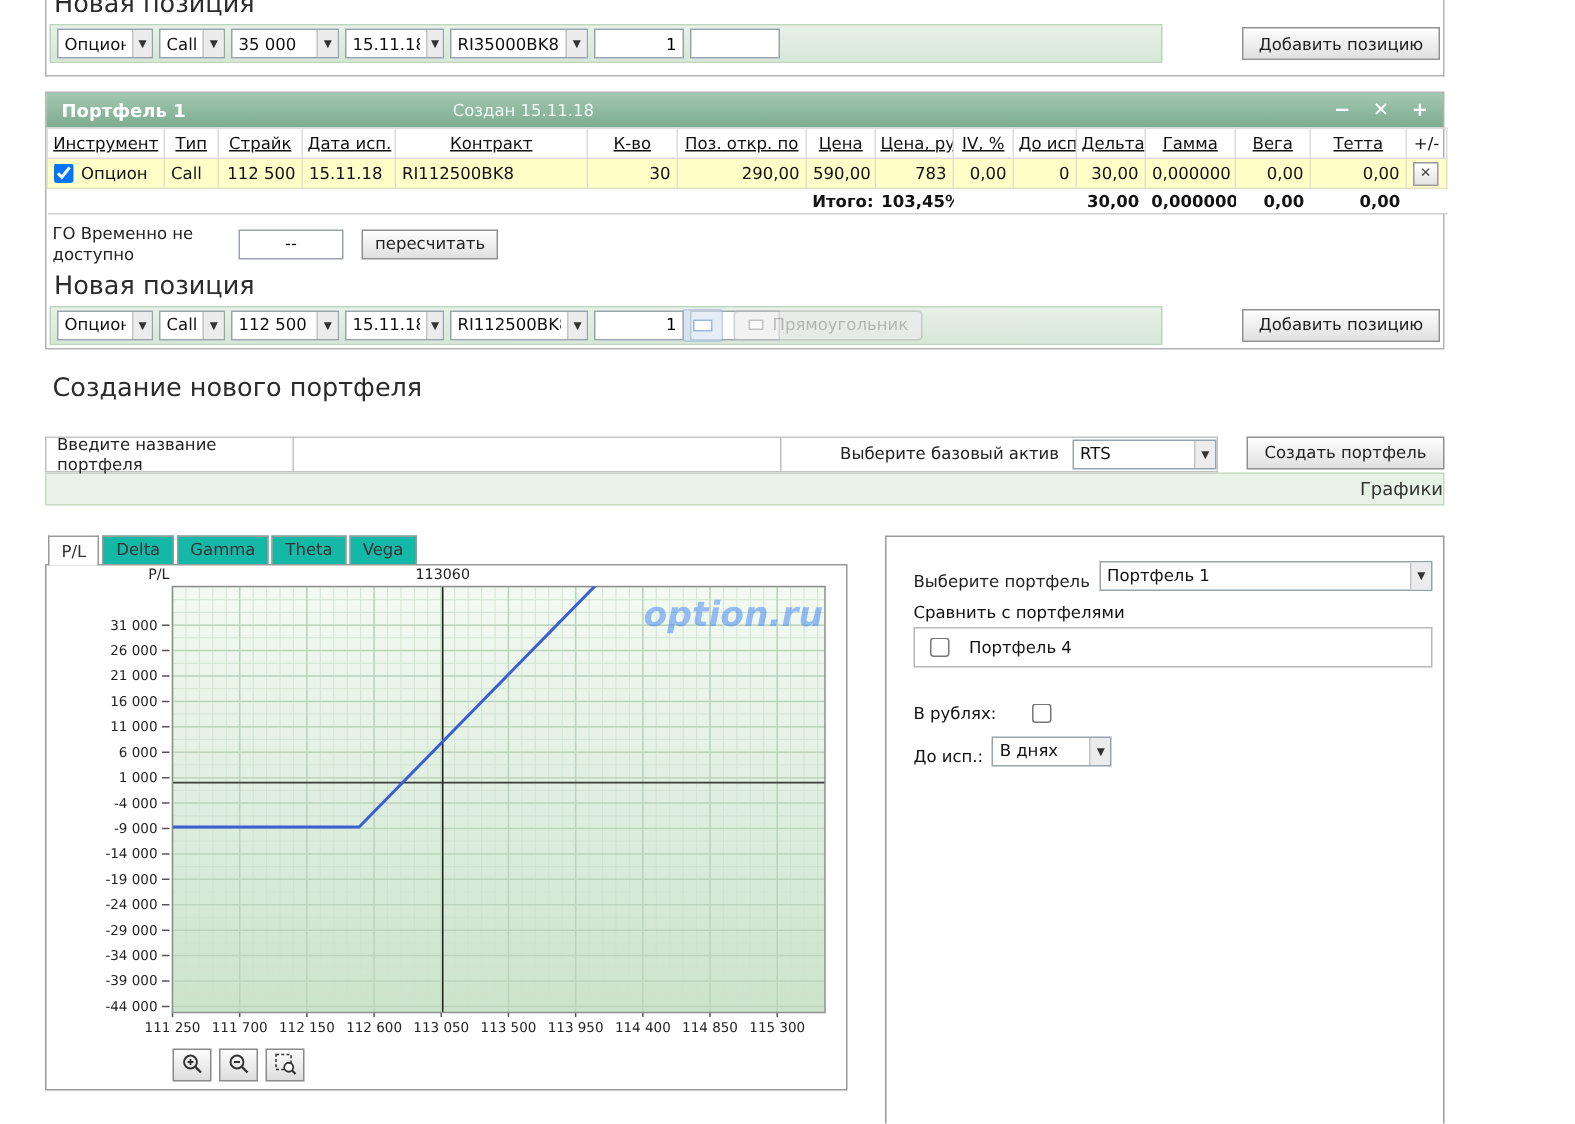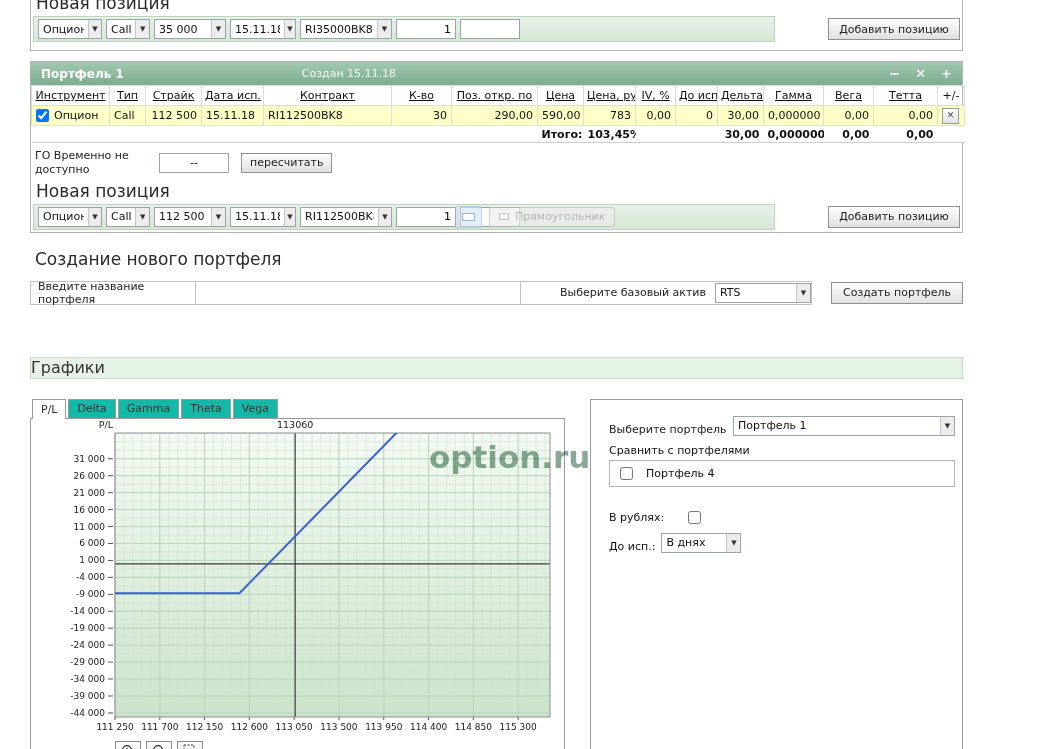--- a/index.html
+++ b/index.html
@@ -62,43 +62,43 @@
   .tool-overlay{position:absolute;left:424px;top:2px;display:flex;align-items:center;gap:7px;opacity:.8}
   .tool-btn{width:27px;height:22px;background:#d3e1f4;border:1px solid #9db6d8;border-radius:2px;
     display:flex;align-items:center;justify-content:center;cursor:pointer;opacity:.75}
   .tool-rect{width:13px;height:8px;border:1px solid #5d83b5;background:#fff}
   .tool-tip{height:20px;background:rgba(236,236,236,.85);border:1px solid rgba(175,175,175,.7);
     border-radius:3px;display:flex;align-items:center;gap:6px;padding:0 9px;color:#a9a9a9}
   .tip-rect{width:10px;height:7px;border:1px solid #b5b5b5;background:#fafafa}
 
   
   .create-section{margin-top:14px}
-  .cp-row{display:flex;align-items:center;margin-top:10px}
+  .cp-row{display:flex;margin-top:20px}
   .cp-strip{display:flex;align-items:center;height:24px;width:782px;border:1px solid #c2c2c2;background:#fff}
   .cp-label{width:165px;padding:0 7px;border-right:1px solid #c2c2c2;height:100%;display:flex;align-items:center;color:#222}
   .cp-input{width:325px;height:100%;border:none;border-right:1px solid #c2c2c2;padding:0 5px;font:inherit}
   .cp-spacer{flex:1}
   .cp-asset-label{padding-right:9px;color:#222}
 
   
-  .section-bar{height:22px;margin-top:52px;background:#e7f3e7;border:1px solid #c4dcc4;
-    display:flex;align-items:center;justify-content:flex-start;font-size:16px;color:#333}
+  .section-bar{height:22px;background:#e7f3e7;border:1px solid #c4dcc4;
+    display:flex;align-items:center;justify-content:flex-end;font-size:12px;color:#333}
 
   
   .charts-area{display:flex;margin-top:20px;align-items:flex-start}
   .tabs{display:flex;margin-left:2px;position:relative;z-index:2}
   .tab{height:19px;padding:0 8px;border:1px solid #9a9a9a;border-bottom:none;margin-right:2px;
     background:#14b8a6;display:flex;align-items:center;color:#333;cursor:pointer}
   .tab.active{background:#fff;height:20px;margin-bottom:-1px}
   .panel-box{border:1px solid #9a9a9a;background:#fff}
   .chart-panel{width:535px}
   .chart-box{position:relative;width:535px}
   svg{font-family:inherit;display:block}
-  .watermark{position:absolute;left:398px;top:20px;font-size:31px;font-weight:bold;
-    color:#14532d;opacity:.5;pointer-events:none}
+  .watermark{position:absolute;left:398px;top:20px;font-size:23px;font-weight:bold;font-style:italic;
+    color:#3b82f6;opacity:.5;pointer-events:none}
   .zoombar{display:flex;gap:5px;margin:2px 0 5px 84px}
   .zbtn{width:26px;height:22px;border:1px solid #8a8a8a;background:linear-gradient(#fdfdfd,#dddddd);
     display:flex;align-items:center;justify-content:center;padding:0;cursor:pointer}
 
   .right-panel{width:375px;margin-left:25px}
   .rp-box{position:relative;height:400px}
   .rp-row{display:flex;align-items:flex-end;margin:0 7px 0 18px}
   .rp-row1{margin-top:16px}
   .rp-sel-label{width:124px;color:#222}
   .rp-portfolio-sel{flex:1}

